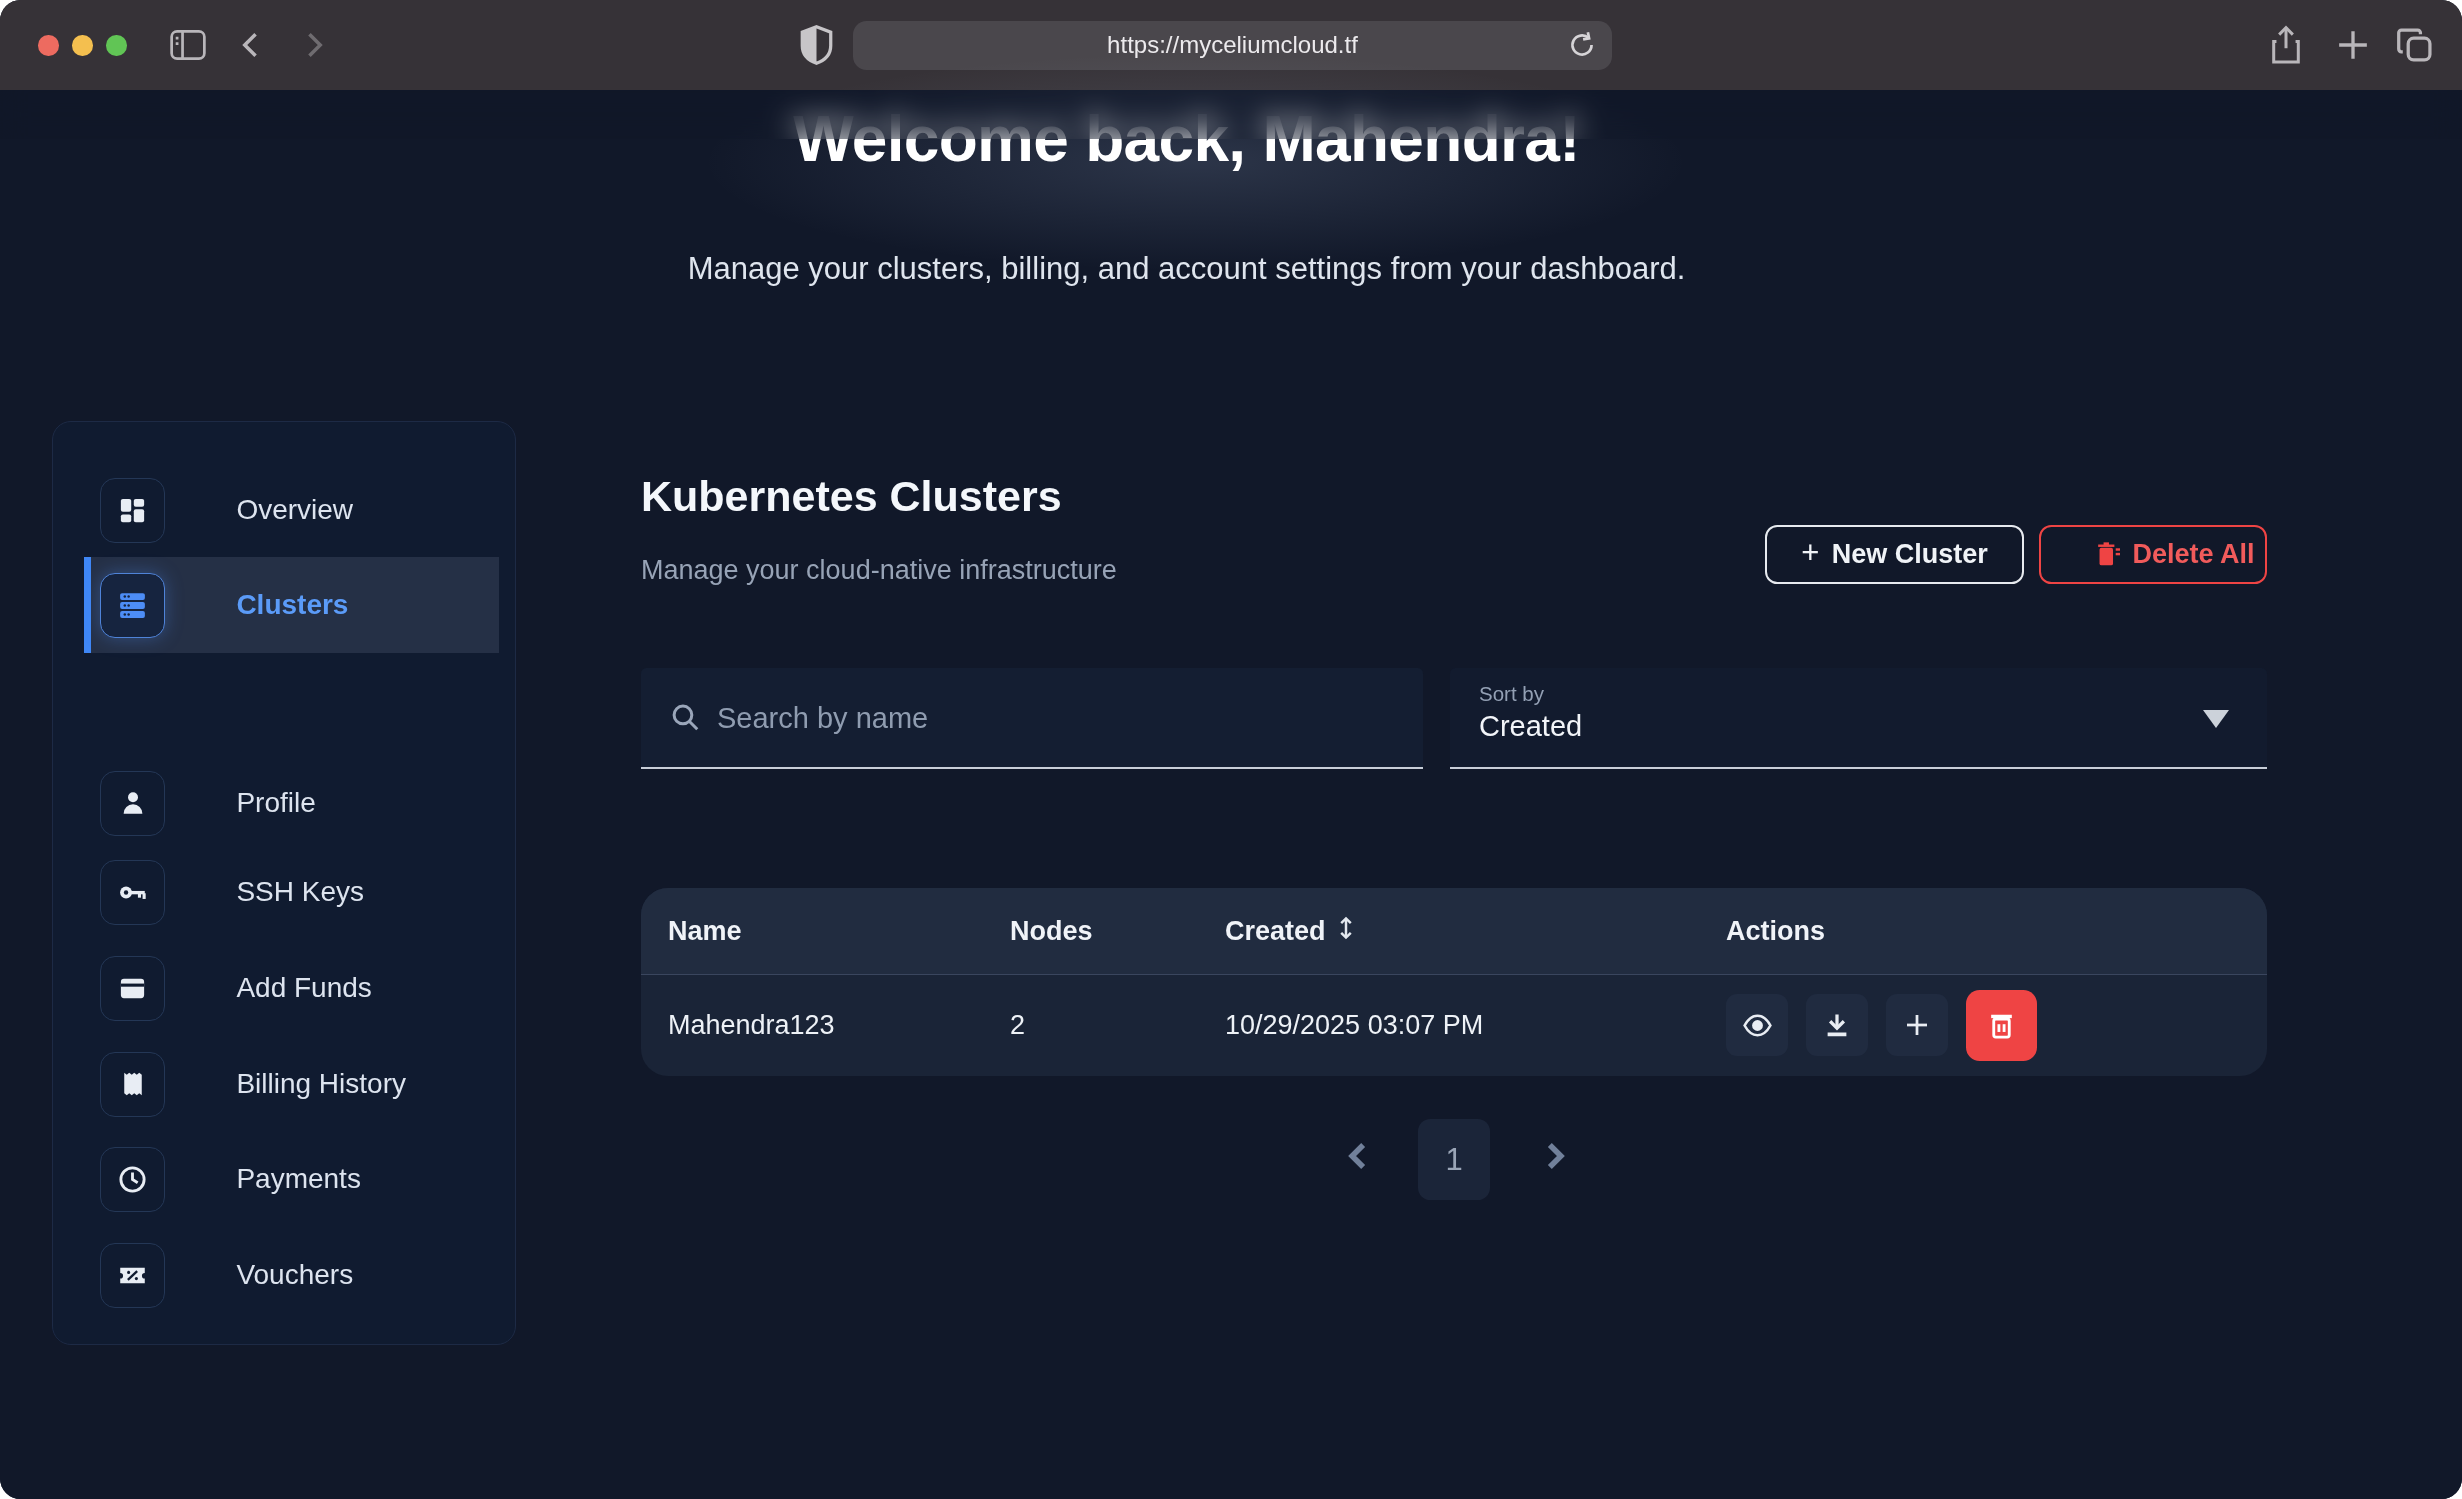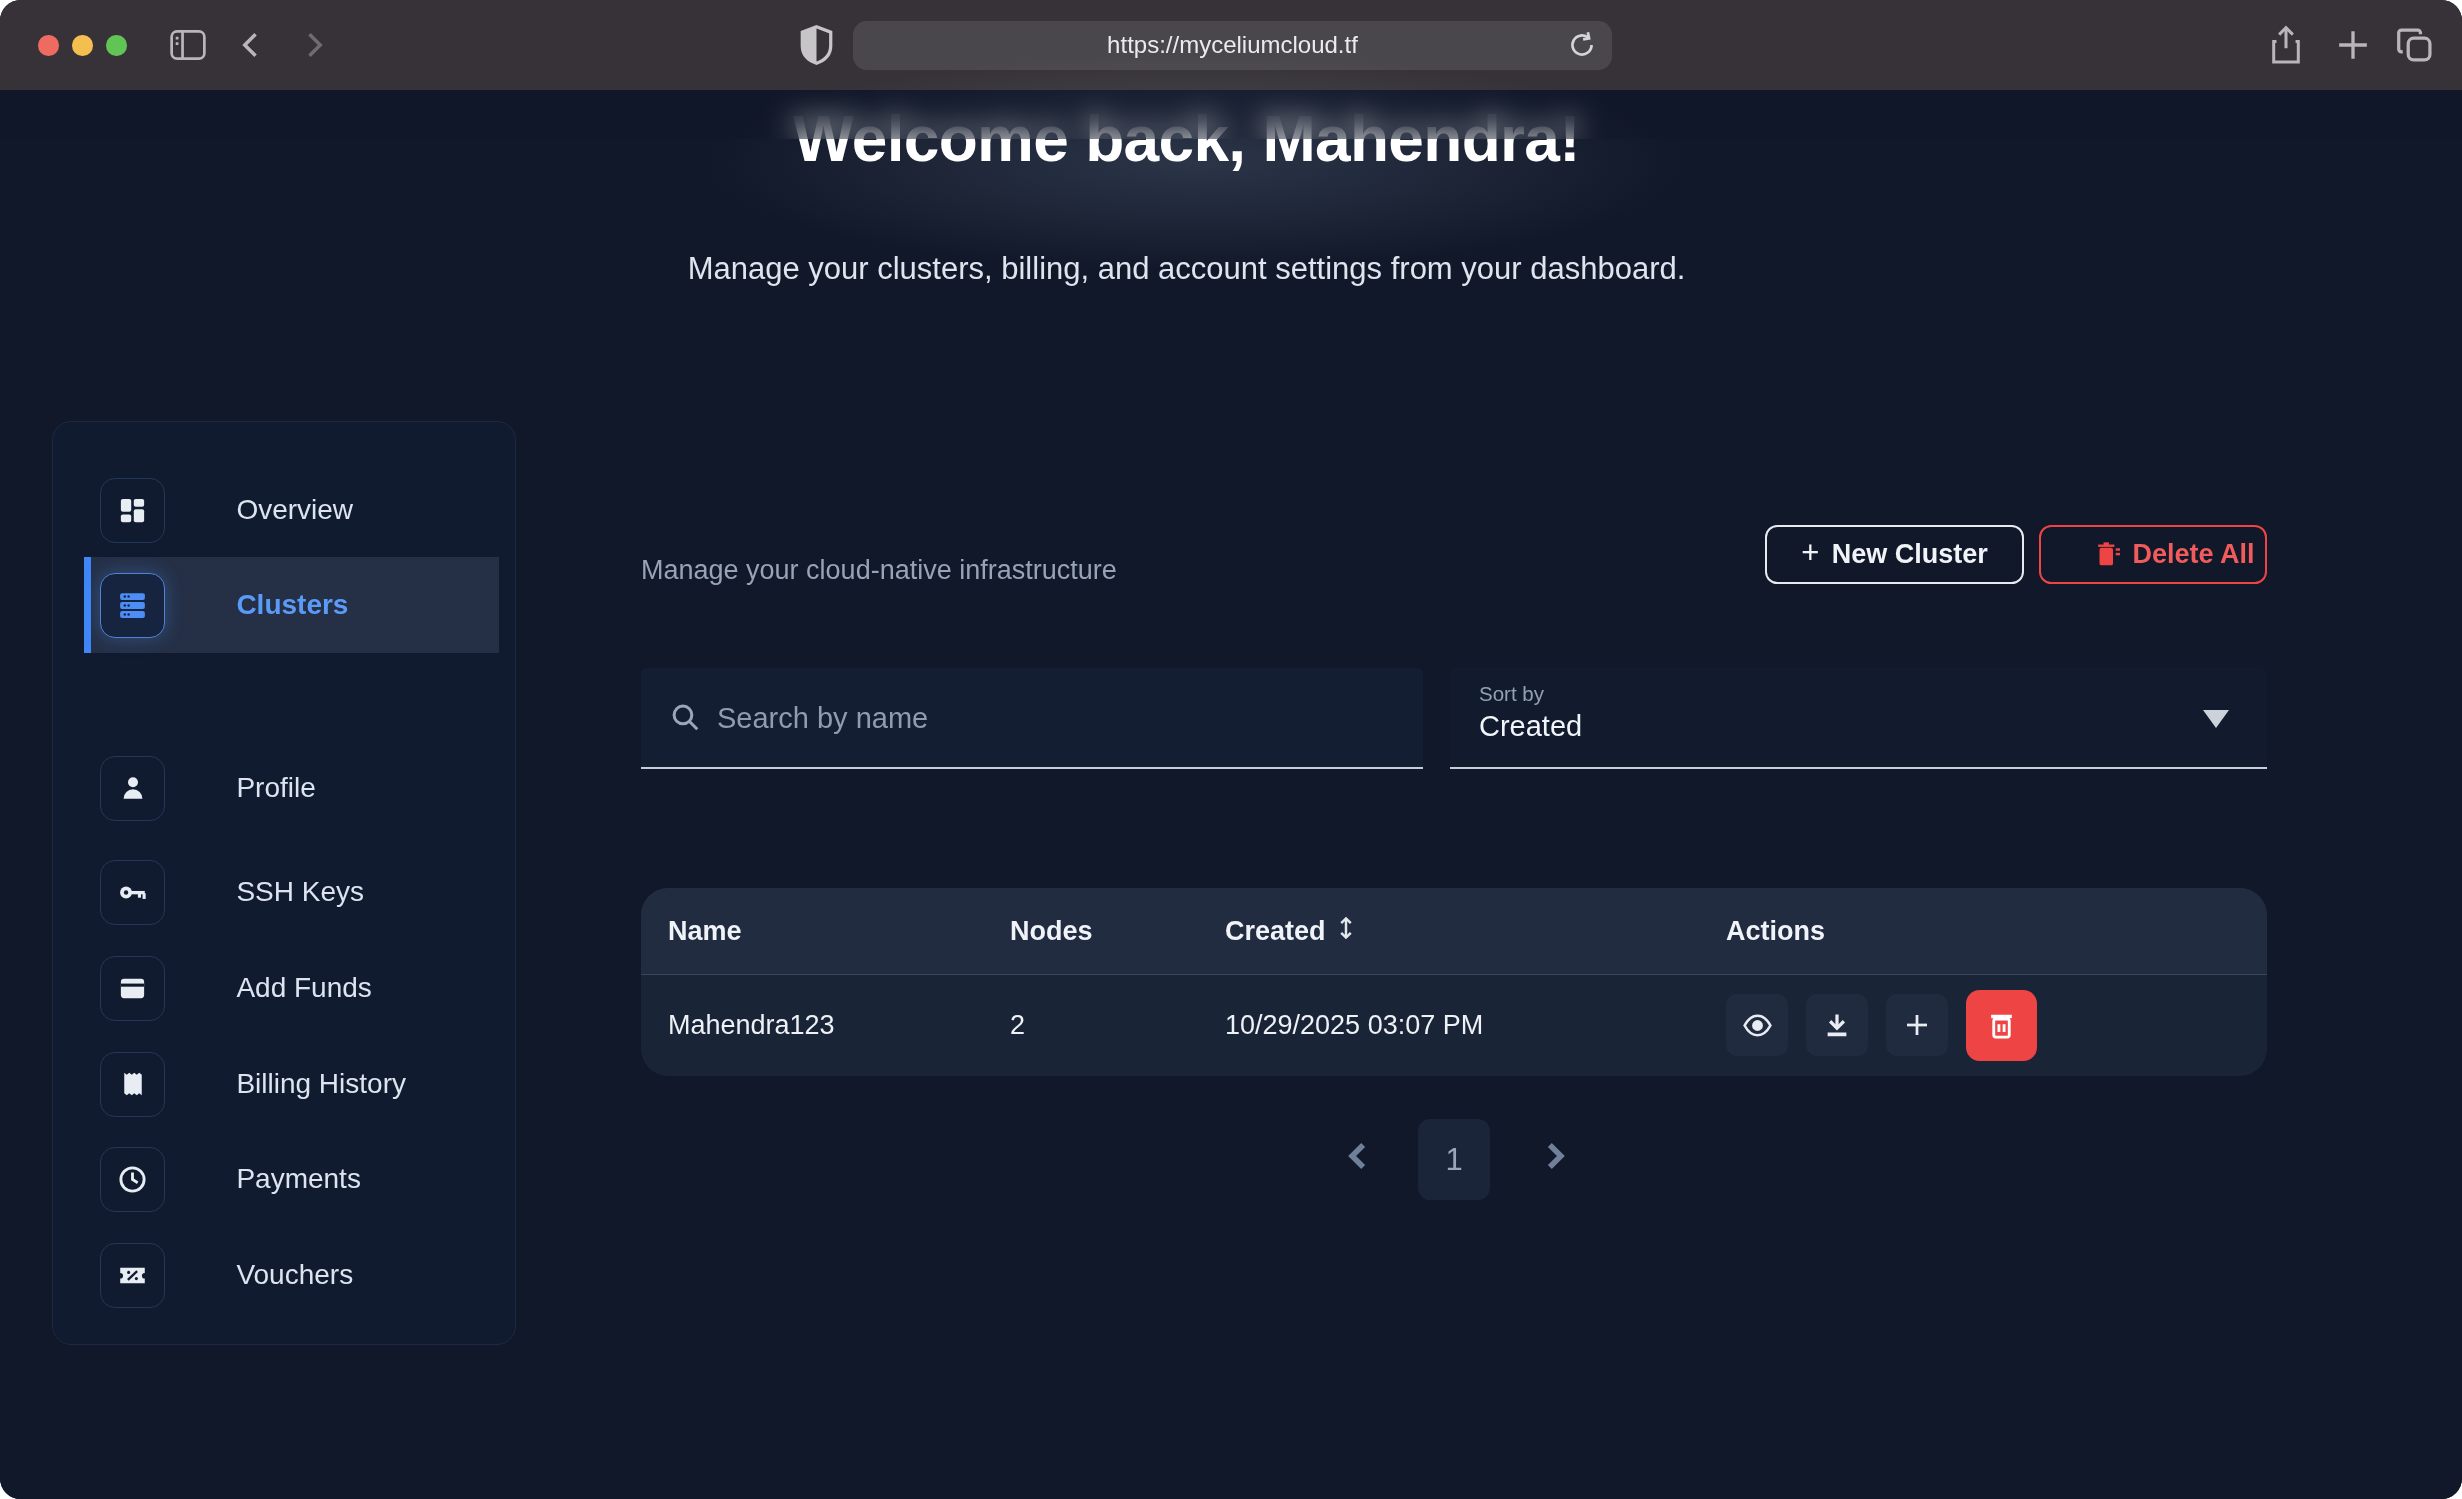--- a/index.html
+++ b/index.html
@@ -187,21 +187,21 @@
                 <circle cx="9.2" cy="12" r="0.9"></circle>
             <circle cx="6.4" cy="18.5" r="0.9"></circle>
                 <circle cx="9.2" cy="18.5" r="0.9"></circle>
               </g>
           </svg>
         </div>
         <span class="side-label">Clusters</span>
       </div>
 
 
-      <div class="side-item" style="top:318px;">
+      <div class="side-item" style="top:333px;">
         <div class="tile">
           <svg width="30" height="30" viewBox="0 0 24 24" fill="currentColor">
             <circle cx="12" cy="7.4" r="4"></circle>
               <path d="M4.5 20.5 a7.5 7.5 0 0 1 15 0 z"></path>
           </svg>
         </div>
         <span class="side-label">Profile</span>
       </div>
 
       <div class="side-item" style="top:422px;">
@@ -254,20 +254,21 @@
               <circle cx="9" cy="9.6" r="1.2" stroke="none"></circle>
                 <circle cx="15" cy="14.4" r="1.2" stroke="none"></circle>
               <line x1="15.6" y1="8.6" x2="8.4" y2="15.4"></line>
             </g>
           </svg>
         </div>
         <span class="side-label">Vouchers</span>
       </div>
     </nav>
 
+    <div class="h2">Kubernetes Clusters</div>
     <div class="h2sub">Manage your cloud-native infrastructure</div>
 
     <div class="btn btn-new">
       <span style="font-weight:500;font-size:31px;margin-top:-2.7px;">+</span>
       <span>New Cluster</span>
     </div>
     <div class="btn btn-del">
       <span style="display:flex;">
         <svg width="24.6" height="27" viewBox="0 0 18 20" fill="#ef4444">
           <rect x="2.5" y="5" width="10" height="13" rx="1.4"></rect>

